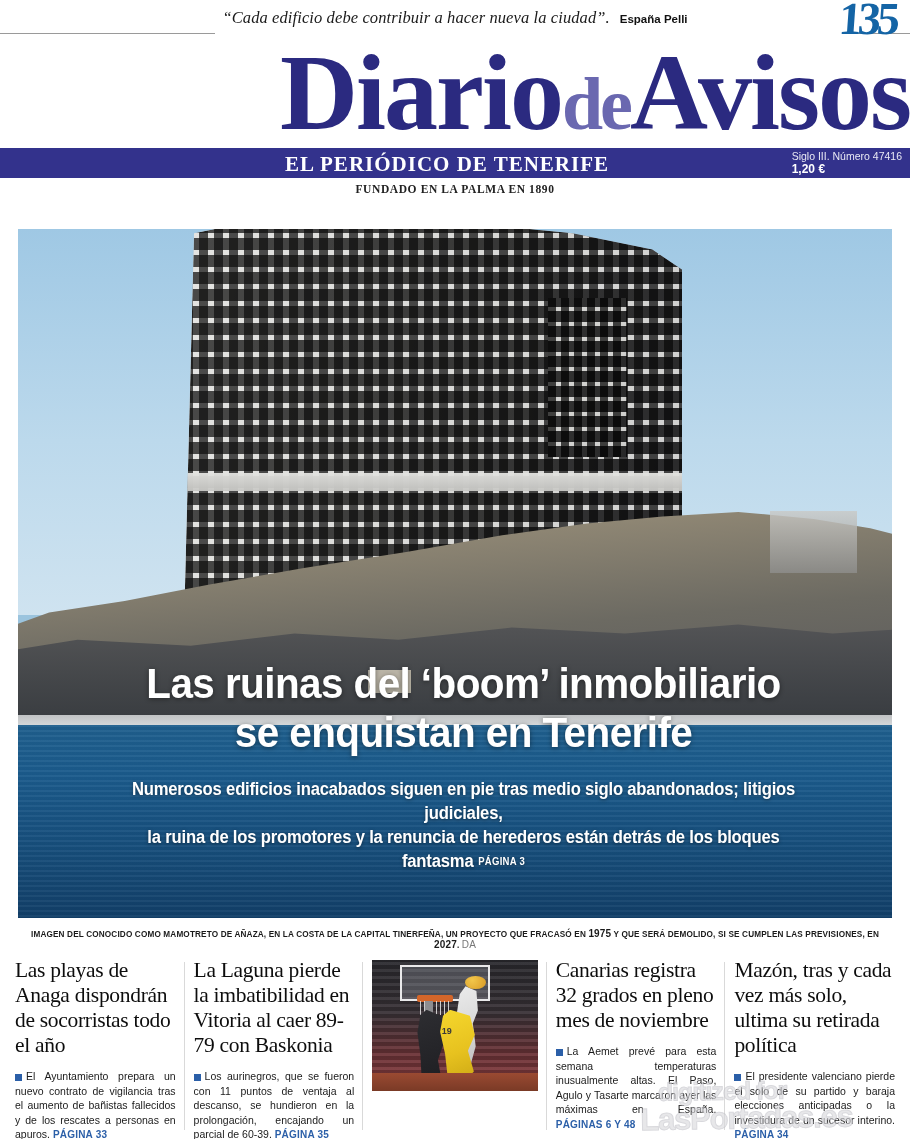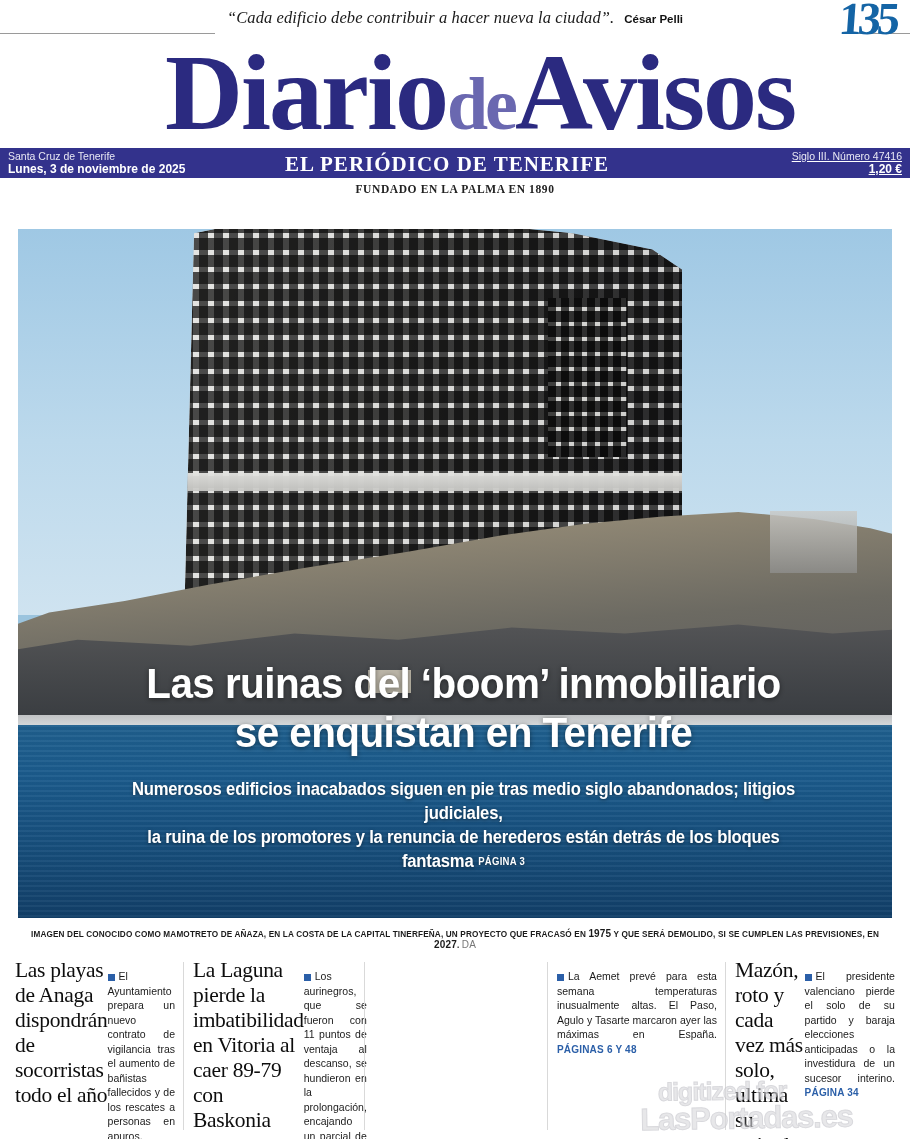--- a/index.html
+++ b/index.html
@@ -68,21 +68,21 @@
     position: relative;
     height: 110px;
     overflow: hidden;
   }
   .masthead-title {
     font-family: "Liberation Serif", serif;
     font-size: 108px;
     line-height: 110px;
     font-weight: bold;
     color: #2b2a80;
-    text-align: center;
+    text-align: right;
     white-space: nowrap;
     letter-spacing: -2px;
     padding-left: 4px;
     margin-left: 46px;
   }
   .masthead-title .de {
     color: #6a68b0;
     font-size: 74px;
     letter-spacing: -3px;
   }
@@ -118,23 +118,21 @@
     text-align: center;
     font-family: "Liberation Serif", serif;
     font-size: 21px;
     font-weight: bold;
     color: #ffffff;
     letter-spacing: 1px;
   }
   .infobar-right {
     position: absolute;
     right: 8px; top: 2px;
-    text-align: right;
     line-height: 13px;
-    text-decoration: underline;
   }
   .infobar-right .siglo {
     font-size: 10.5px;
     color: #e8e8f4;
     display: block;
   }
   .infobar-right .price {
     font-size: 12px;
     font-weight: bold;
     color: #ffffff;
@@ -318,21 +316,21 @@
     top: 958px;
     width: 910px;
     height: 181px;
     display: flex;
     padding: 0 6px;
   }
   .col {
     position: relative;
     padding: 0 9px;
     display: flex;
-    flex-direction: row;
+    flex-direction: column;
   }
   .col-1 { width: 181px; }
   .col-2 { width: 181px; }
   .col-3 { width: 186px; }
   .col-4 { width: 181px; }
   .col-5 { width: 181px; }
 
   .col-sep {
     position: absolute;
     top: 4px;
@@ -478,36 +476,32 @@
   }
 </style>
 </head>
 <body>
 
 <div class="topbar">
   <div class="rule-left"></div>
   <div class="rule-right"></div>
   <div class="quote-wrap">
     <span class="quote-text">“Cada edificio debe contribuir a hacer nueva la ciudad”.</span>
-    <span class="quote-author">César Pelli</span>
+    <span class="quote-author">España Pelli</span>
   </div>
   <div class="logo135">135</div>
 </div>
 
 <div class="masthead">
   <div class="masthead-title">
     <span>Diario</span><span class="de">de</span><span>Avisos</span>
   </div>
 </div>
 
 <div class="infobar">
-  <div class="infobar-left">
-    <span class="city">Santa Cruz de Tenerife</span>
-    <span class="date">Lunes, 3 de noviembre de 2025</span>
-  </div>
   <div class="infobar-center">EL PERIÓDICO DE TENERIFE</div>
   <div class="infobar-right">
     <span class="siglo">Siglo III. Número 47416</span>
     <span class="price">1,20 €</span>
   </div>
 </div>
 
 <div class="fundado">FUNDADO EN LA PALMA EN 1890</div>
 
 <div class="photo-block">
@@ -556,33 +550,47 @@
   <div class="col col-2">
     <div class="col-head">La Laguna pierde la imbatibilidad en Vitoria al caer 89-79 con Baskonia</div>
     <div class="col-body">
       <span class="bullet"></span><span>Los aurinegros, que se fueron con 11 puntos de ventaja al descanso, se hundieron en la prolongación, encajando un parcial de 60-39.</span>
       <span class="pageref-blue">PÁGINA 35</span>
     </div>
     <div class="col-sep"></div>
   </div>
 
   <div class="col col-3">
+    <div class="bball-photo">
+      <div class="bb-crowd"></div>
+      <div class="bb-backboard"></div>
+      <div class="bb-hoop"></div>
+      <div class="bb-net"></div>
+      <div class="bb-pole"></div>
+      <div class="bb-p-dark"></div>
+      <div class="bb-p-white"></div>
+      <div class="bb-p-yellow"></div>
+      <div class="bb-num">19</div>
+      <div class="bb-ball"></div>
+      <div class="bb-floor"></div>
+    </div>
     <div class="col-sep"></div>
   </div>
 
   <div class="col col-4">
+    <div class="col-head">Canarias registra 32 grados en pleno mes de noviembre</div>
     <div class="col-body">
       <span class="bullet"></span><span>La Aemet prevé para esta semana temperaturas inusualmente altas. El Paso, Agulo y Tasarte marcaron ayer las máximas en España.</span>
       <span class="pageref-blue">PÁGINAS 6 Y 48</span>
     </div>
     <div class="col-sep"></div>
   </div>
 
   <div class="col col-5">
-    <div class="col-head">Mazón, roto y cada vez más solo, ultima su retirada política</div>
+    <div class="col-head">Mazón, tras y cada vez más solo, ultima su retirada política</div>
     <div class="col-body">
       <span class="bullet"></span><span>El presidente valenciano pierde el solo de su partido y baraja elecciones anticipadas o la investidura de un sucesor interino.</span>
       <span class="pageref-blue">PÁGINA 34</span>
     </div>
   </div>
 
 </div>
 
 <div class="watermark">
   <div class="wm-line1">digitized for</div>

